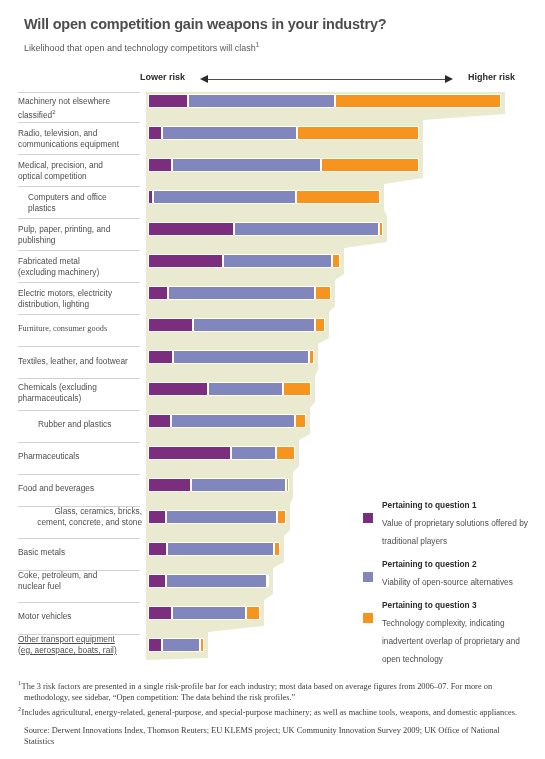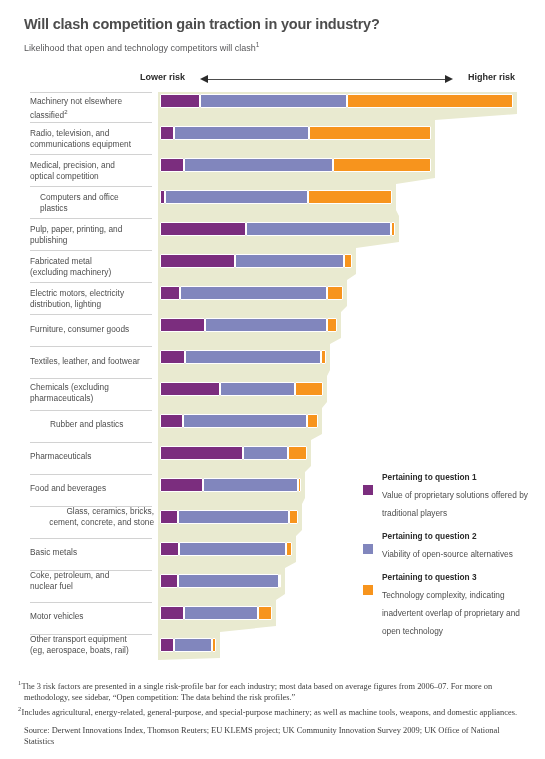--- a/index.html
+++ b/index.html
@@ -64,21 +64,21 @@
     position: absolute; right: 62px; top: 2.5px;
     width: 0; height: 0;
     border-top: 4.5px solid transparent;
     border-bottom: 4.5px solid transparent;
     border-left: 8px solid #2b2b2b;
   }
 
   
   #chart {
     position: absolute;
-    left: 12px; top: 92px;
+    left: 0; top: 92px;
     width: 458px; height: 570px;
   }
   #band-svg {
     position: absolute; left: 0; top: 0;
     width: 545px; height: 570px;
   }
   #rows {
     position: absolute; left: 0; top: 0;
     width: 545px; height: 570px;
   }
@@ -110,21 +110,21 @@
     border: 1px solid #ffffff;
     border-radius: 1px;
   }
   .seg.q1 { background: #7b2d7e; }
   .seg.q2 { background: #8186bd; }
   .seg.q3 { background: #f7941d; }
 
   
   #legend {
     position: absolute;
-    left: 363px; top: 472px;
+    left: 363px; top: 500px;
     width: 172px;
   }
   .legend-group { position: relative; margin-bottom: 11px; }
   .legend-heading {
     font-size: 8.3px; font-weight: bold; color: #2b2b2b;
     margin-left: 19px; margin-bottom: 2px;
   }
   .legend-row { position: relative; padding-left: 19px; }
   .legend-swatch {
     position: absolute; left: 0; top: 1px;
@@ -144,21 +144,21 @@
     line-height: 11px;
     color: #3c3c3c;
   }
   #footnotes .fn { position: relative; padding-left: 6px; margin-bottom: 0px; }
   #footnotes .fn sup { font-size: 6.2px; vertical-align: super; margin-left:-6px; margin-right:0.5px; }
   #footnotes .source { margin-top: 7px; padding-left: 6px; }
 </style>
 </head>
 <body>
 
-<div id="title">Will clash competition gain traction in your industry?</div>
+<div id="title">Will open competition gain weapons in your industry?</div>
 <div id="subtitle"><span>Likelihood that open and technology competitors will clash</span><sup>1</sup></div>
 
 <div id="axis">
   <span class="lower-label">Lower risk</span>
   <span class="arrow-left"></span>
   <span class="axis-line"></span>
   <span class="arrow-right"></span>
   <span class="higher-label">Higher risk</span>
 </div>
 
@@ -225,21 +225,21 @@
         <div class="row-sep" style="top: 190px;"></div>
         <div class="row-label" style="top: 196px;"><span>Electric motors, electricity</span><br><span>distribution, lighting</span></div>
         <div class="bar" style="left: 148px; top: 194px; width: 183px;">
           <div class="seg q1" style="left: 0px; width: 20px;"></div>
           <div class="seg q2" style="left: 20px; width: 147px;"></div>
           <div class="seg q3" style="left: 167px; width: 16px;"></div>
         </div>
       </div>
       <div class="row">
         <div class="row-sep" style="top: 222px;"></div>
-        <div class="row-label" style="top: 232px;"><span>Furniture, consumer goods</span></div>
+        <div class="row-label" style="top: 232px; font-family: Liberation Serif, serif;"><span>Furniture, consumer goods</span></div>
         <div class="bar" style="left: 148px; top: 226px; width: 177px;">
           <div class="seg q1" style="left: 0px; width: 45px;"></div>
           <div class="seg q2" style="left: 45px; width: 122px;"></div>
           <div class="seg q3" style="left: 167px; width: 10px;"></div>
         </div>
       </div>
       <div class="row">
         <div class="row-sep" style="top: 254px;"></div>
         <div class="row-label" style="top: 264px;"><span>Textiles, leather, and footwear</span></div>
         <div class="bar" style="left: 148px; top: 258px; width: 166px;">
@@ -315,21 +315,21 @@
         <div class="row-sep" style="top: 510px;"></div>
         <div class="row-label" style="top: 519px;"><span>Motor vehicles</span></div>
         <div class="bar" style="left: 148px; top: 514px; width: 112px;">
           <div class="seg q1" style="left: 0px; width: 24px;"></div>
           <div class="seg q2" style="left: 24px; width: 74px;"></div>
           <div class="seg q3" style="left: 98px; width: 14px;"></div>
         </div>
       </div>
       <div class="row">
         <div class="row-sep" style="top: 542px;"></div>
-        <div class="row-label" style="top: 542px;"><span>Other transport equipment</span><br><span>(eg, aerospace, boats, rail)</span></div>
+        <div class="row-label" style="top: 542px; text-decoration: underline;"><span>Other transport equipment</span><br><span>(eg, aerospace, boats, rail)</span></div>
         <div class="bar" style="left: 148px; top: 546px; width: 56px;">
           <div class="seg q1" style="left: 0px; width: 14px;"></div>
           <div class="seg q2" style="left: 14px; width: 38px;"></div>
           <div class="seg q3" style="left: 52px; width: 4px;"></div>
         </div>
       </div>
     </div>
 </div>
 
 <div id="legend">

